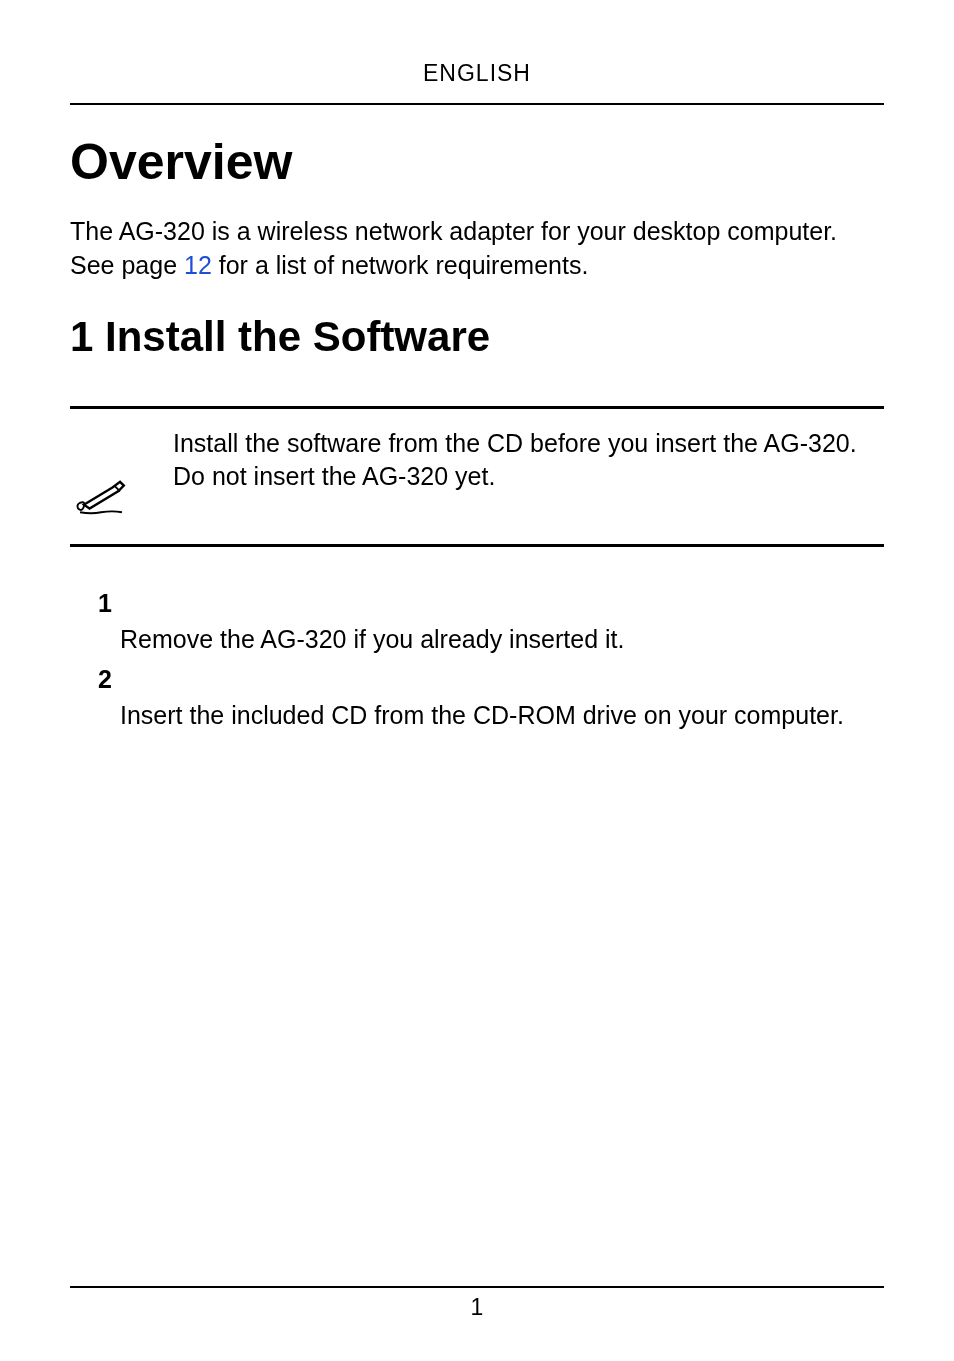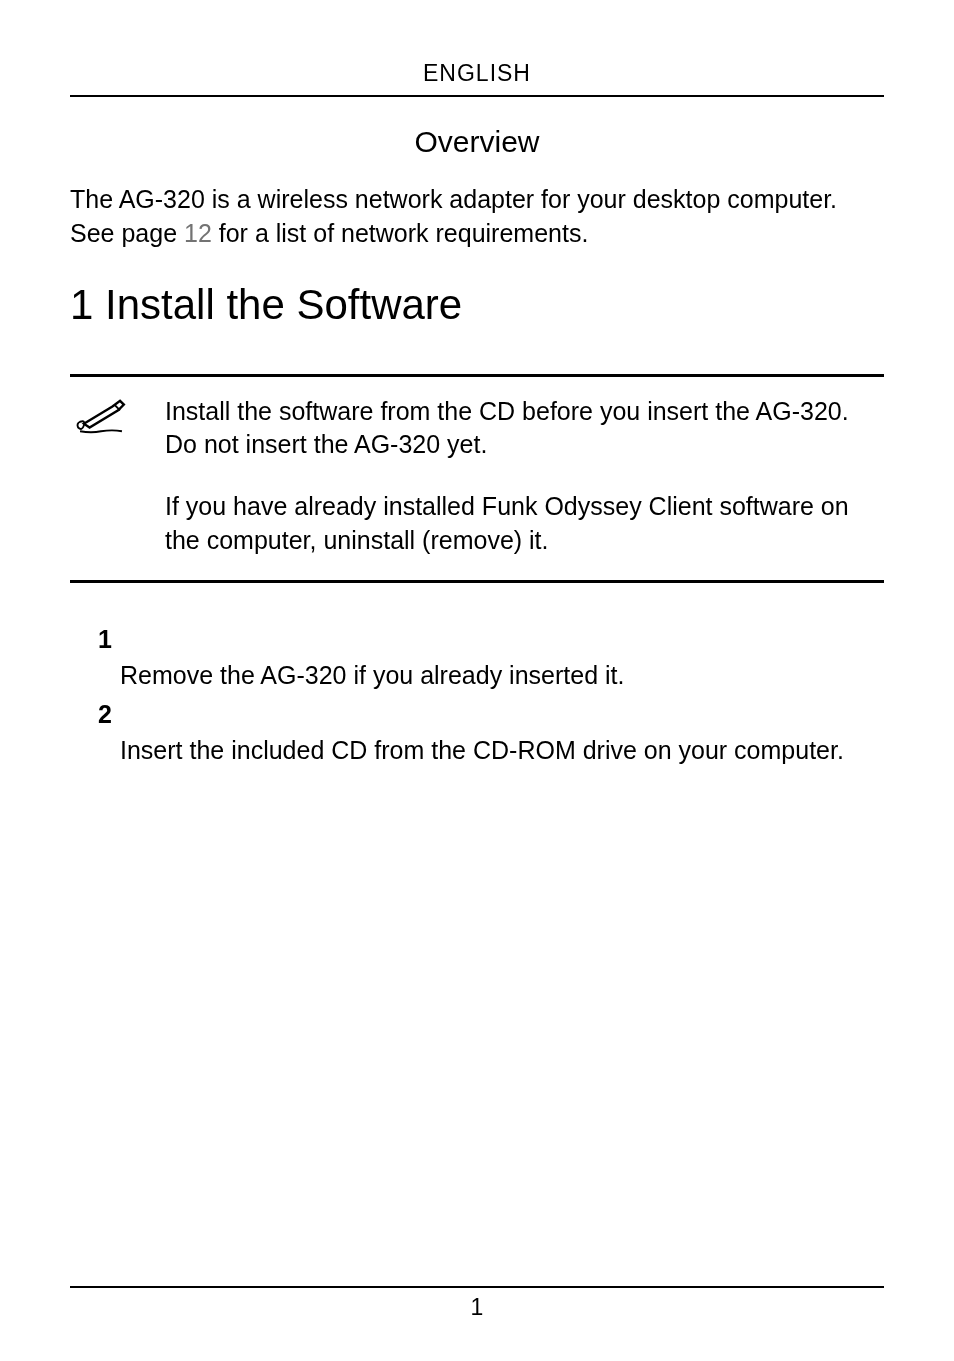--- a/index.html
+++ b/index.html
@@ -13,55 +13,55 @@
       color: #000;
       width: 954px;
       height: 1361px;
       position: relative;
       padding: 60px 70px 0 70px;
     }
     .header-label {
       text-align: center;
       font-size: 23px;
       letter-spacing: 1px;
-      margin-bottom: 8px;
+      margin-bottom: 16px;
     }
     .header-rule {
       border: none;
       border-top: 2px solid #000;
       margin-bottom: 28px;
     }
     h1.overview {
-      font-size: 30px;
-      font-weight: normal;
+      font-size: 50px;
+      font-weight: bold;
       margin-bottom: 24px;
-      text-align: center;
     }
     .intro-para {
       font-size: 25px;
       line-height: 1.35;
       margin-bottom: 30px;
     }
     .link-page {
-      color: #737373;
+      color: #1d4ed8;
     }
     h1.install {
       font-size: 42px;
-      font-weight: normal;
+      font-weight: bold;
       margin-bottom: 45px;
     }
     .note-box {
       border-top: 3px solid #000;
       border-bottom: 3px solid #000;
       padding: 18px 0 22px 0;
       margin-bottom: 40px;
     }
     .note-row {
       display: flex;
-      align-items: flex-start;
+      align-items: flex-end;
+      gap: 8px;
     }
     .note-icon {
       width: 65px;
       flex-shrink: 0;
       padding-top: 2px;
       padding-left: 2px;
     }
     .note-icon svg {
       width: 58px;
       height: 40px;
@@ -130,21 +130,20 @@
     <div class="note-icon">
       <svg viewBox="0 0 60 42">
         <path d="M 6 32 Q 4 28 8 26 Q 14 24 12 30 Q 10 36 6 32 Z" fill="none" stroke="#000" stroke-width="2"></path>
         <path d="M 12 28 L 42 10 L 50 4 L 54 8 L 48 14 L 18 32 Z" fill="none" stroke="#000" stroke-width="2.5"></path>
         <path d="M 44 8 L 50 14" fill="none" stroke="#000" stroke-width="2"></path>
         <path d="M 8 36 Q 20 38 30 36 Q 42 34 52 36" fill="none" stroke="#000" stroke-width="2"></path>
       </svg>
     </div>
     <div class="note-text">
       <p class="note-para1">Install the software from the CD before you insert the AG-320. Do not insert the AG-320 yet.</p>
-      <p>If you have already installed Funk Odyssey Client software on the computer, uninstall (remove) it.</p>
     </div>
   </div>
 </div>
 
 <div class="steps">
   <div class="step">
     <div class="step-num">1</div>
     <div class="step-text">Remove the AG-320 if you already inserted it.</div>
   </div>
   <div class="step">

